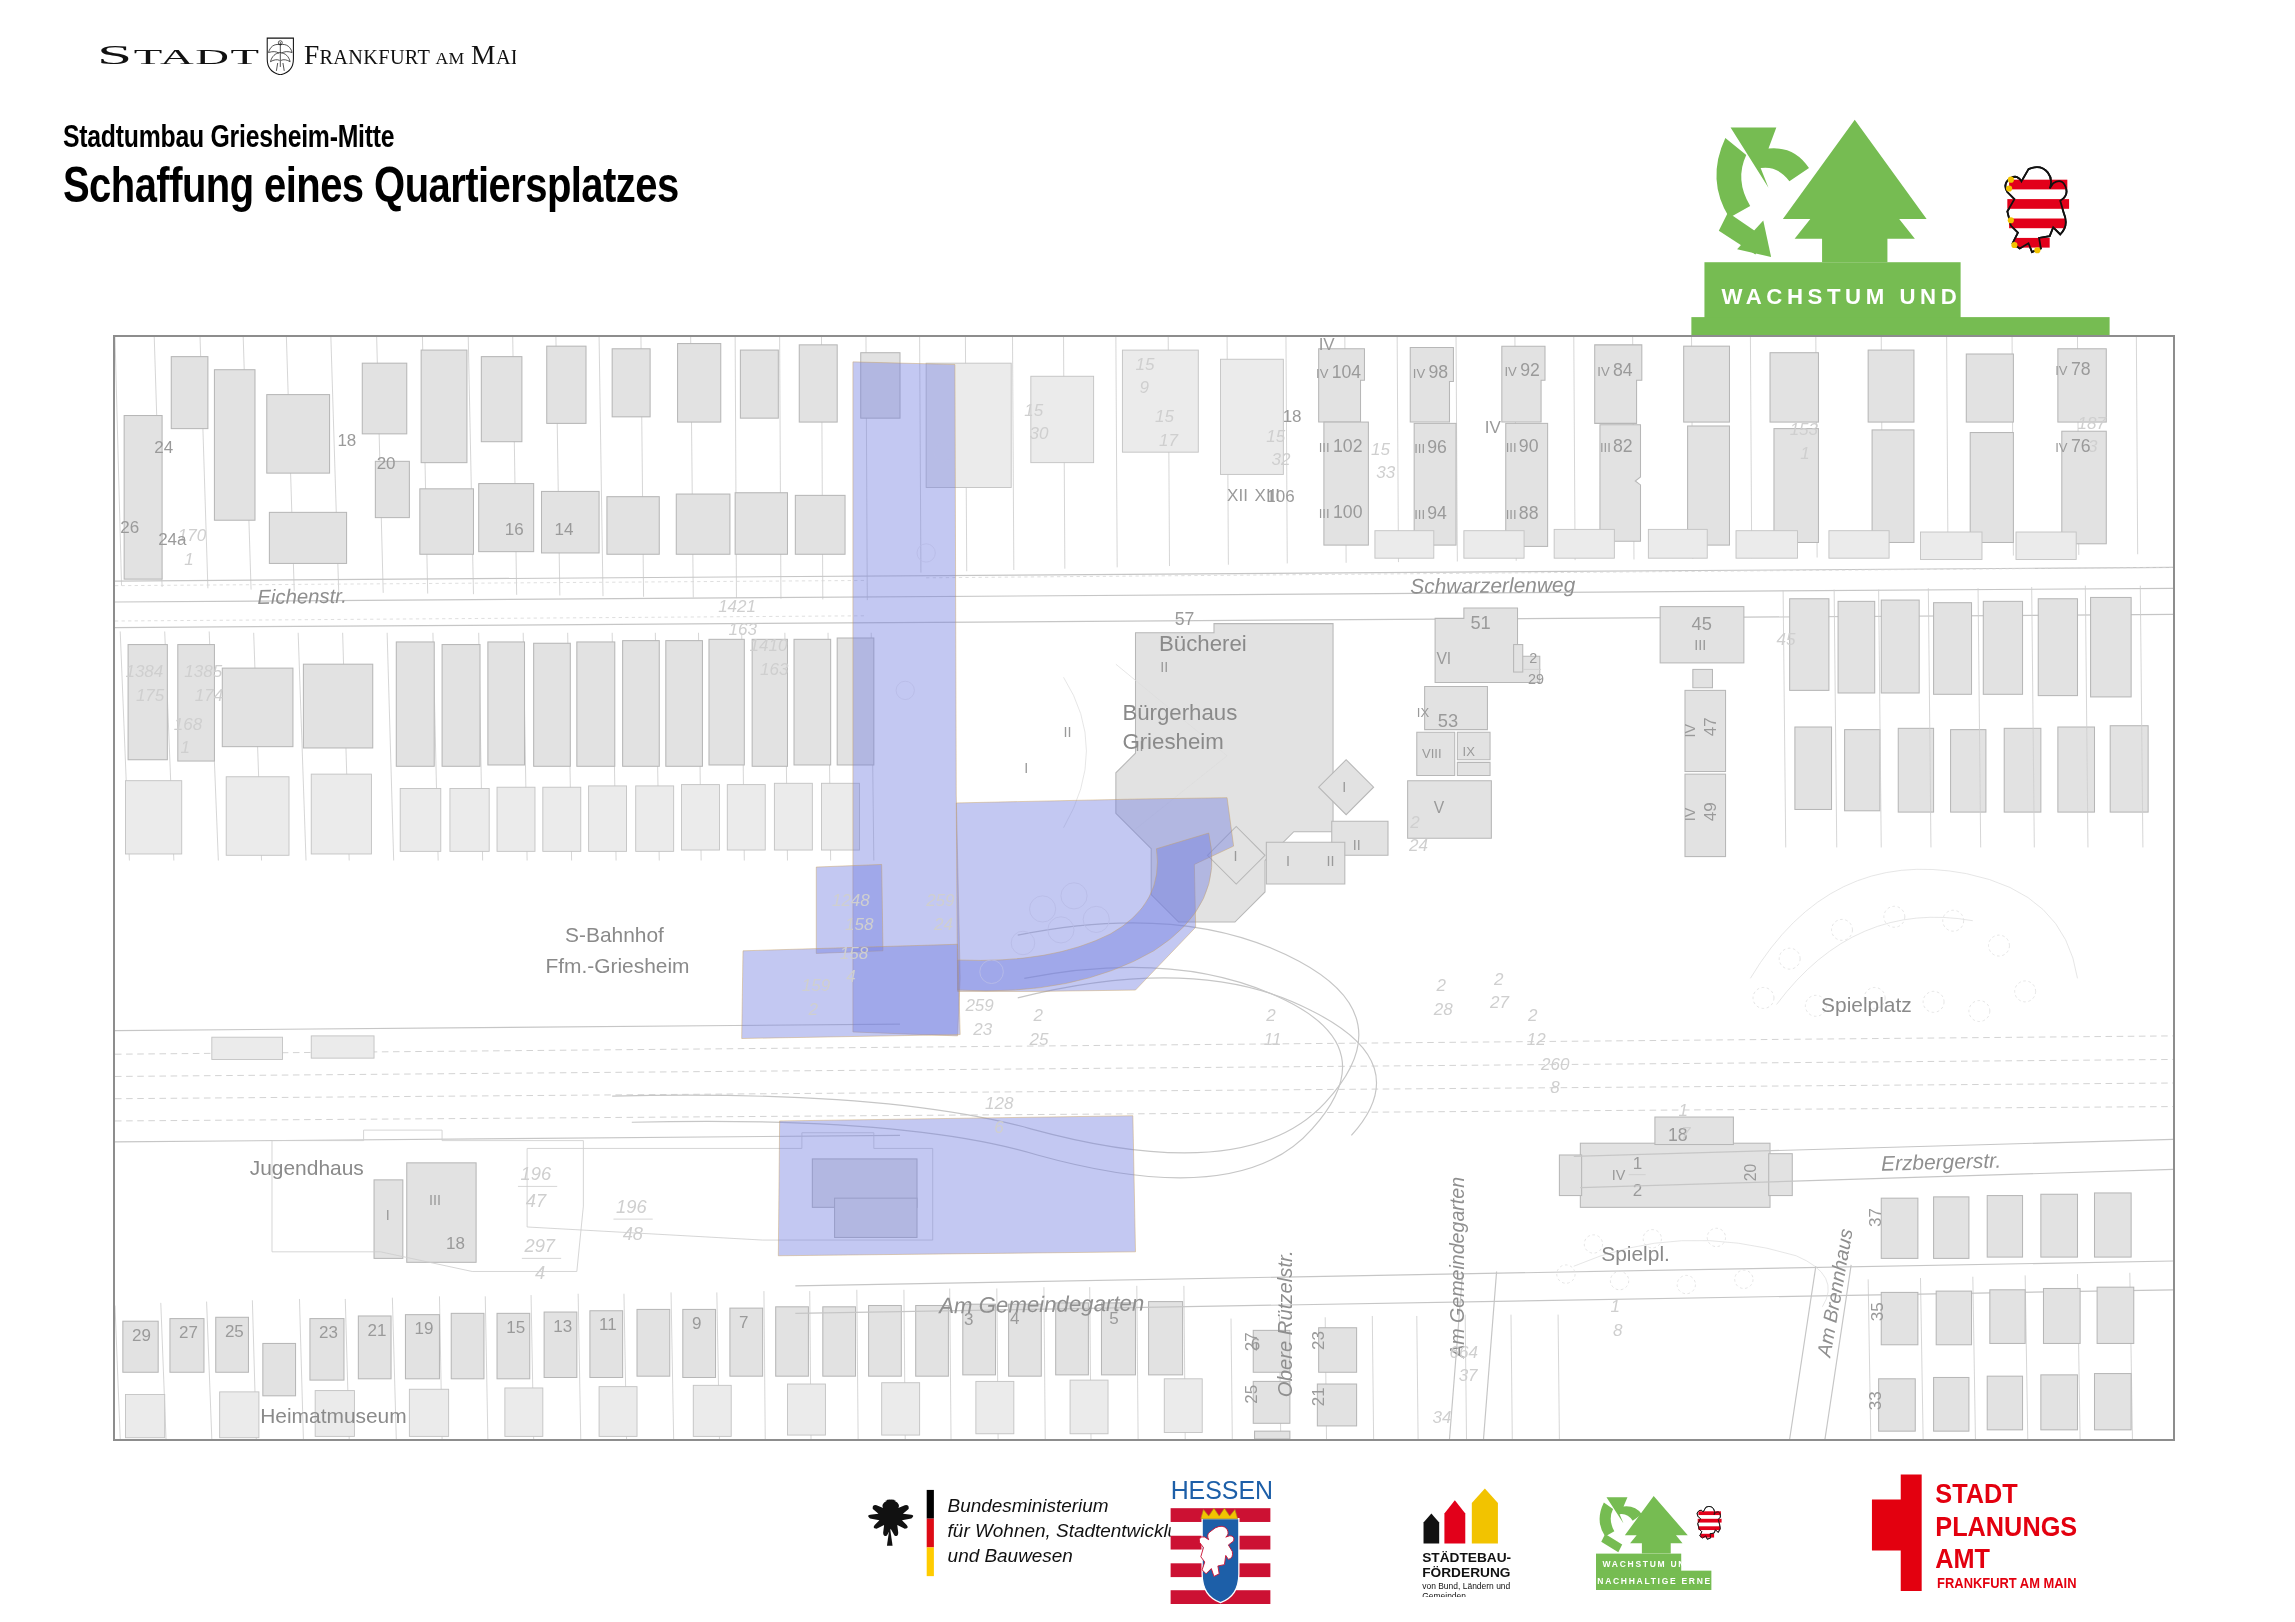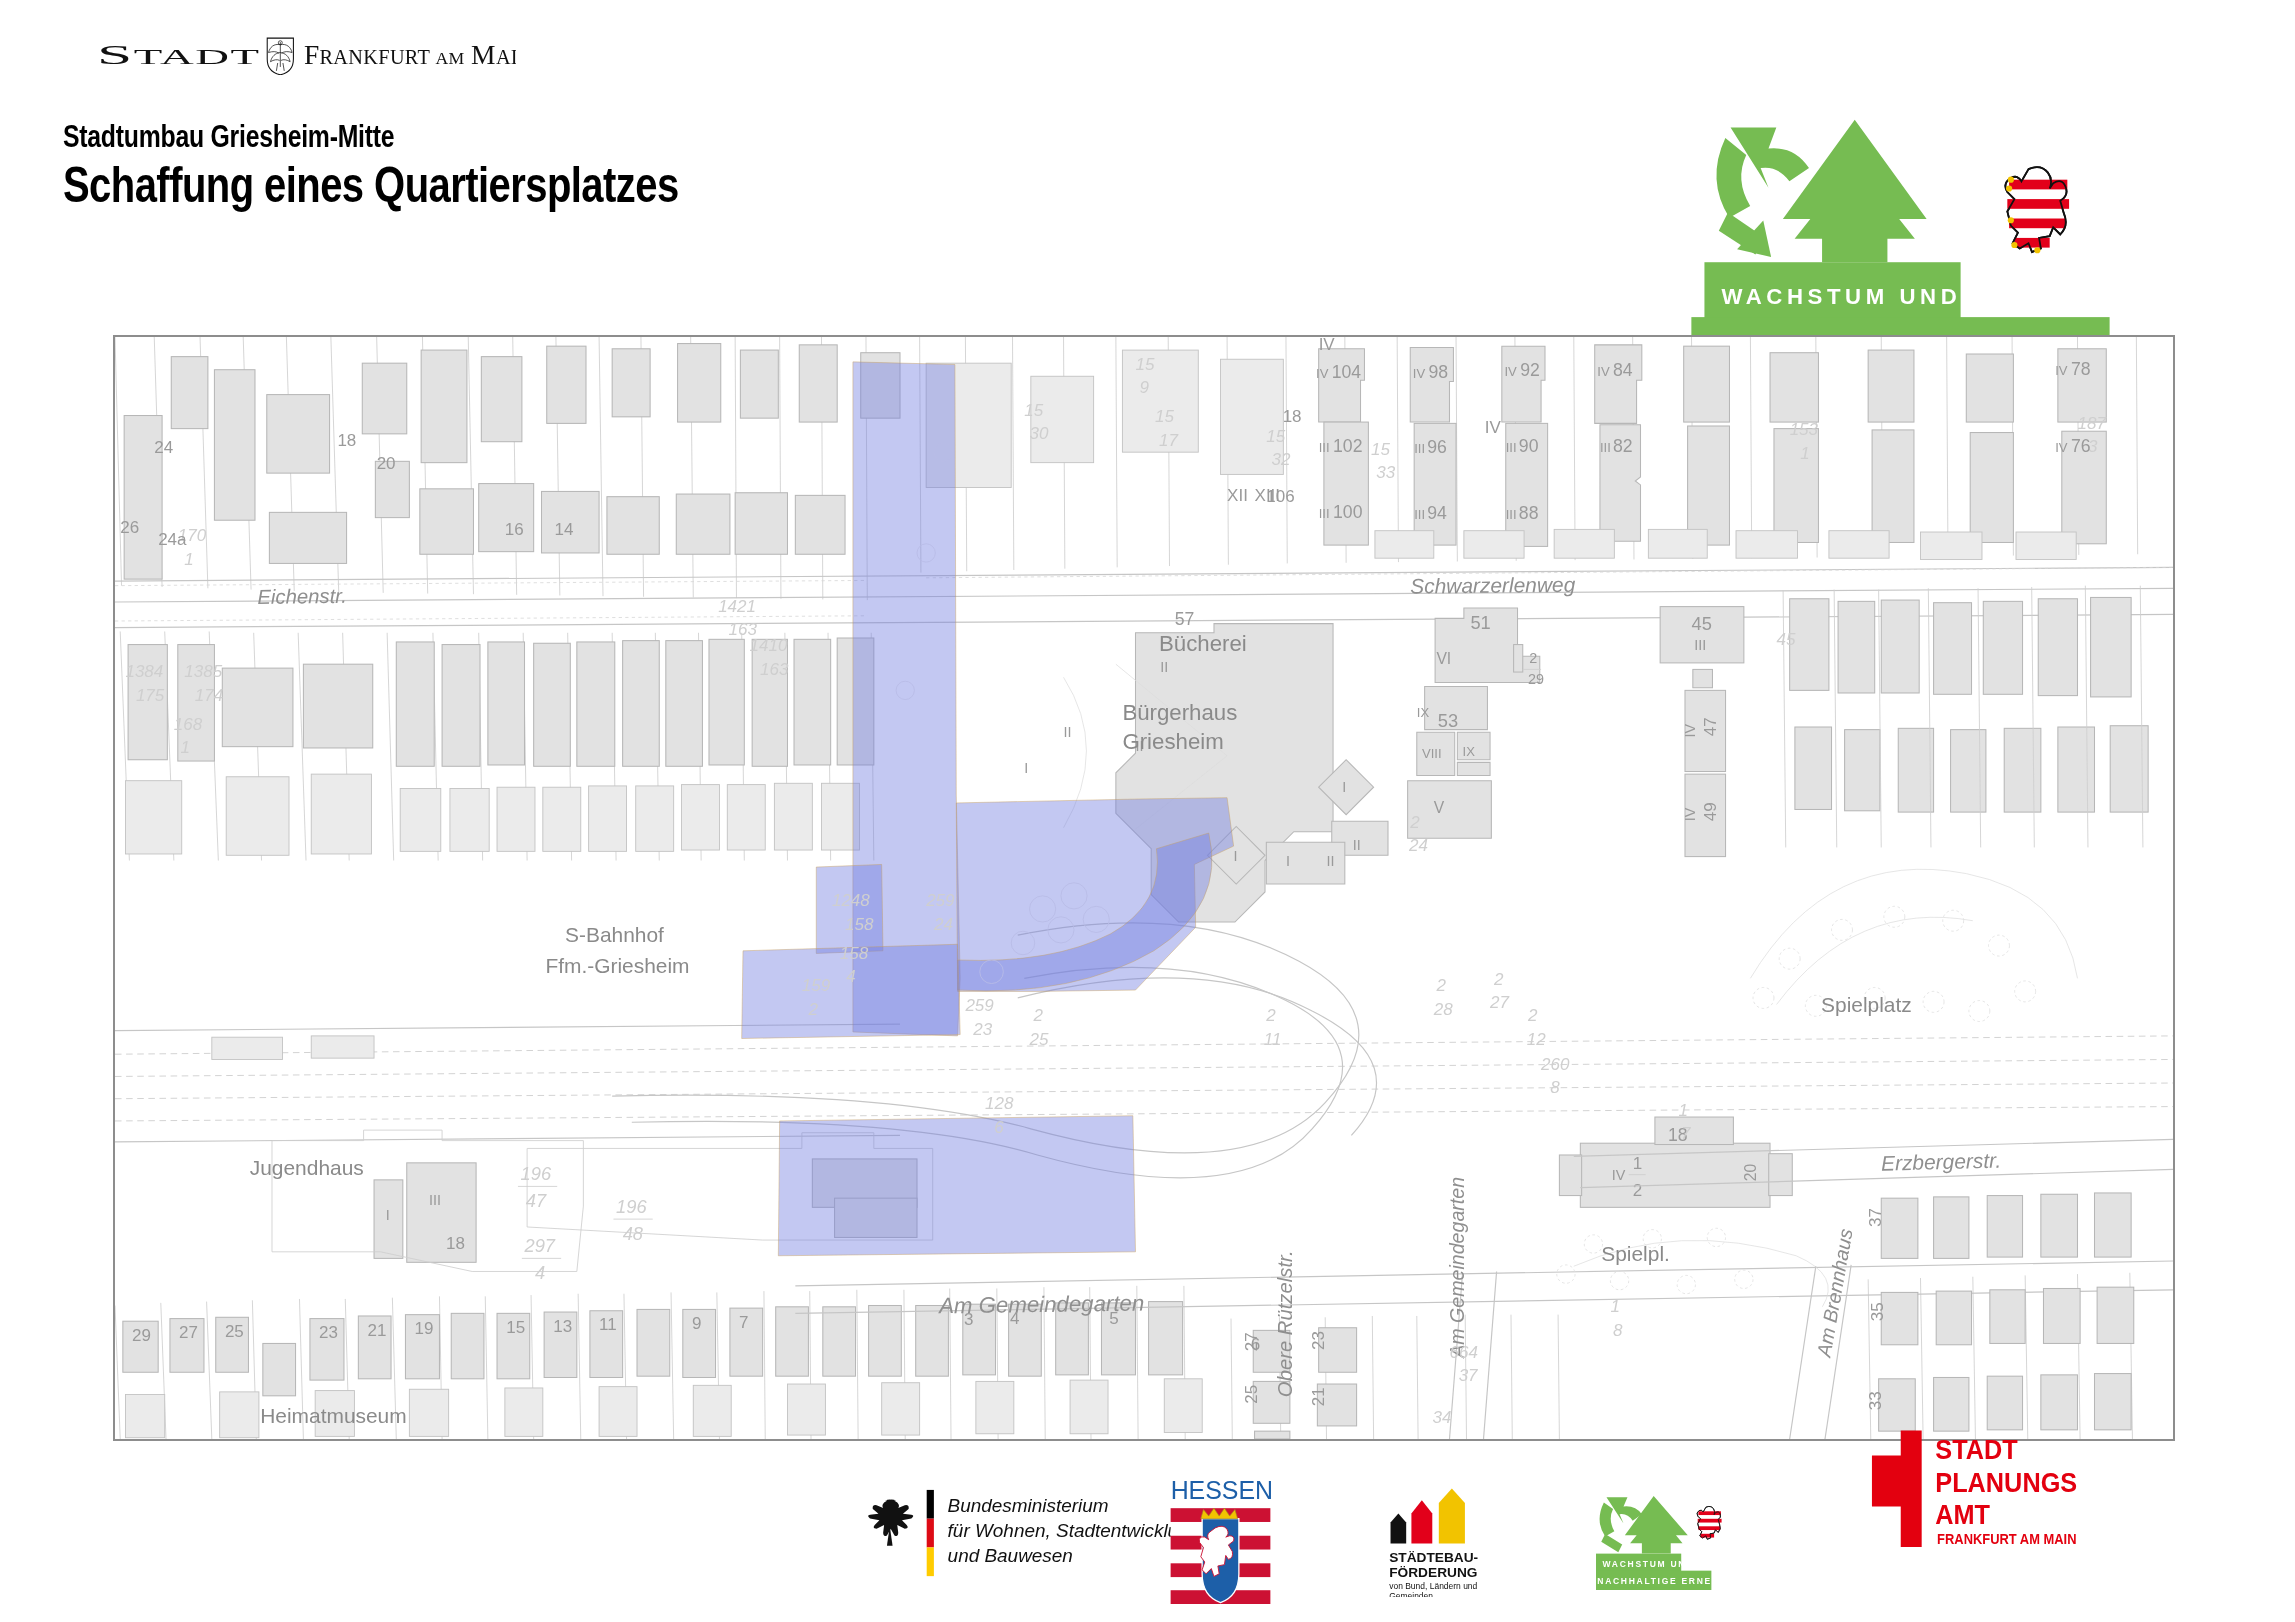--- a/index.html
+++ b/index.html
@@ -73,23 +73,23 @@
     box-sizing: border-box;
   }
   #map-svg { display:block; width:100%; height:100%; }
 
   
   .footer-logo { position: absolute; }
   .footer-logo svg { display:block; }
 
   #logo-bmwsb   { left: 864px; top: 1486px; width: 307px;  height: 98px; font-style: italic; }
   #logo-hessen  { left: 1168px; top: 1478px; width: 105px;  height: 128px; }
-  #logo-staedte { left: 1384px; top: 1486px; width: 124px;  height: 111px; text-align: center; }
+  #logo-staedte { left: 1417px; top: 1486px; width: 124px;  height: 111px; text-align: center; }
   #logo-wachstum-small { left: 1596px; top: 1492px; width: 177px; height: 98px; }
-  #logo-stadtplanungsamt { left: 1851px; top: 1428px; width: 288px; height: 121px; text-align: right; }
+  #logo-stadtplanungsamt { left: 1851px; top: 1472px; width: 288px; height: 121px; text-align: right; }
 </style>
 </head>
 <body>
 
 <div id="header-logo-city">
   <svg viewBox="0 0 640 62" xmlns="http://www.w3.org/2000/svg">
     <text x="0" y="46" font-family="Liberation Serif, serif" font-size="42" fill="#111" letter-spacing="1" textLength="250" lengthAdjust="spacingAndGlyphs">S<tspan font-size="31">TADT</tspan></text>
 
     <g transform="translate(256,2)">
       <path d="M4 4 L44 4 L44 36 Q44 56 24 60 Q4 56 4 36 Z" fill="#fff" stroke="#111" stroke-width="1.6"></path>

